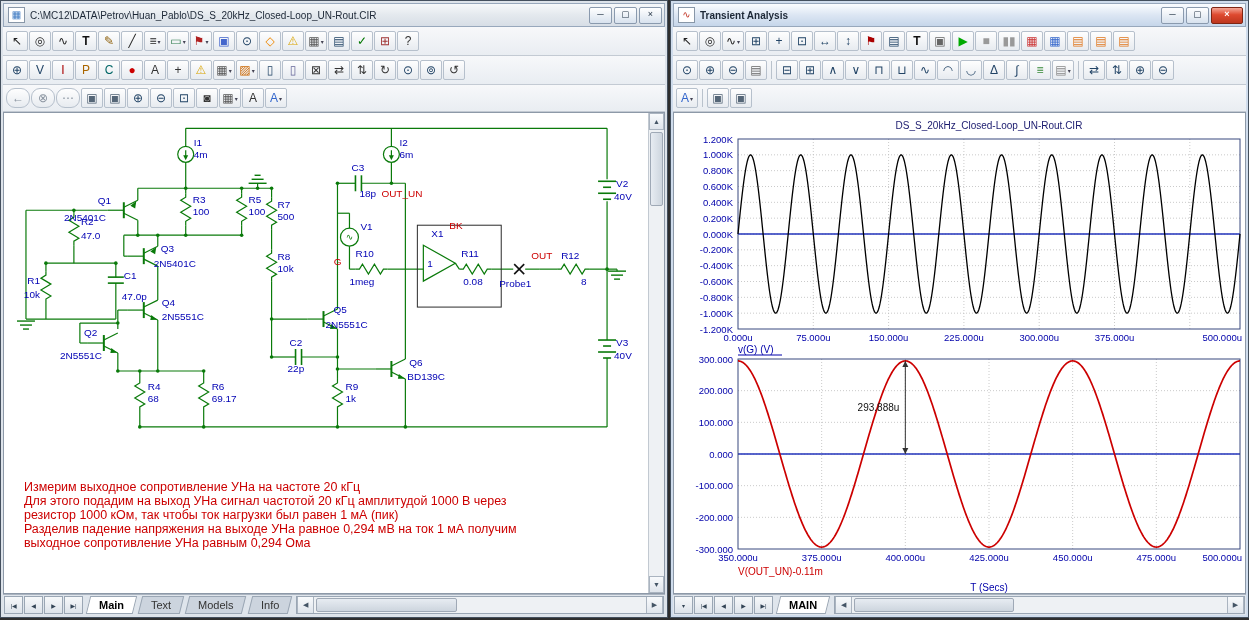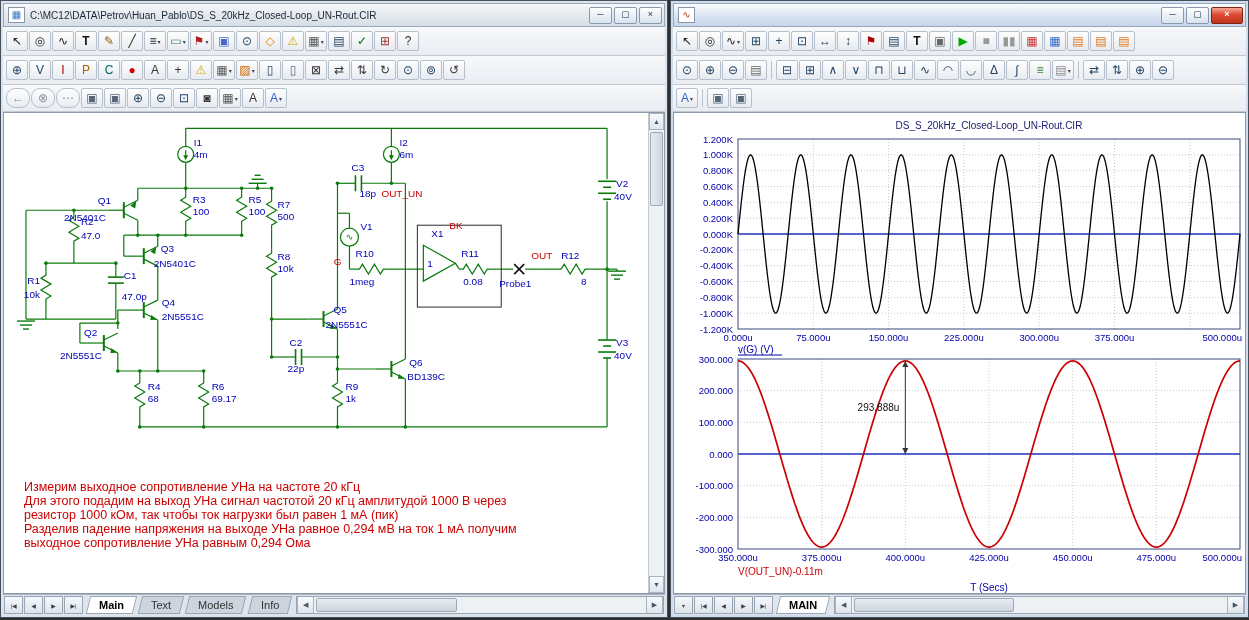--- a/index.html
+++ b/index.html
@@ -577,20 +577,21 @@
             <div class="thumb"></div>
           </div>
           <span class="sbtn">▶</span>
         </div>
       </footer>
   </section>
 
   <section class="window right">
     <header class="titlebar active">
       <span class="titleicon" style="color:#c03020;">∿</span>
+      <span class="titletext" style="font-weight:bold;">Transient Analysis</span>
       <span class="capbtns" id="rcap">
           <span class="capbtn">─</span>
           <span class="capbtn">▢</span>
           <span class="capbtn close-active">×</span>
         </span>
     </header>
     <div class="toolbar" id="rt1">
         <span class="tbtn">
           <span style="color: rgb(34, 34, 34);">↖</span>
         </span>

